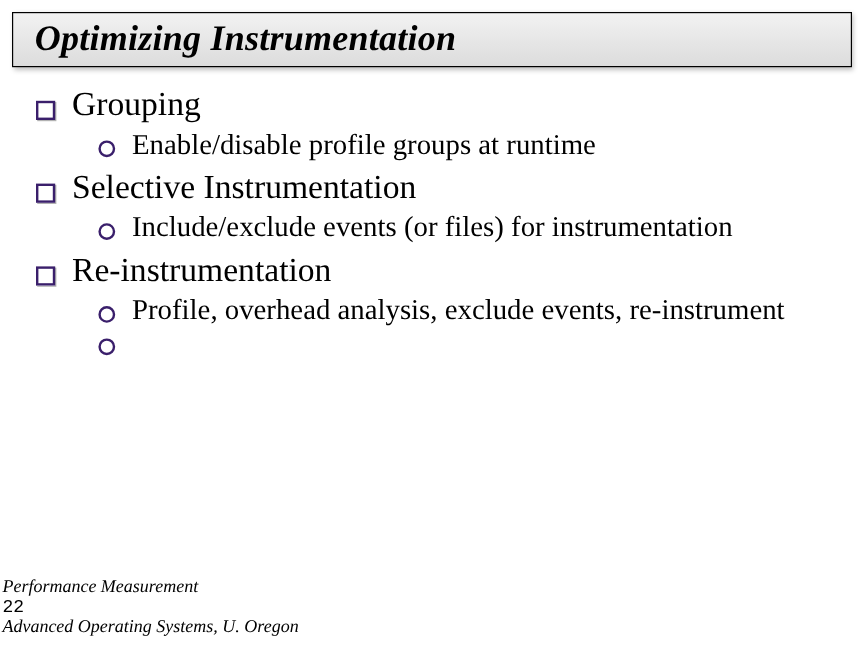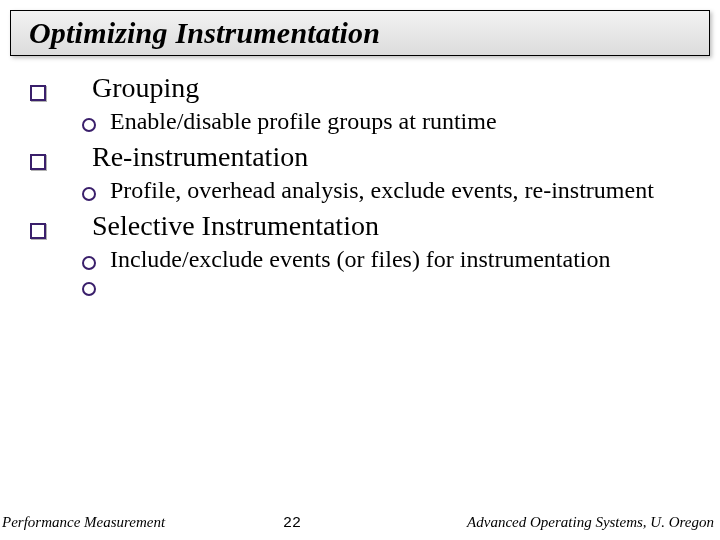--- a/index.html
+++ b/index.html
@@ -31,21 +31,20 @@
   }
   .content {
     position: absolute;
     top: 72px; left: 30px; right: 20px;
   }
   .item { margin-bottom: 6px; }
   .l1 {
     display: flex; align-items: baseline;
     font-size: 28px;
     margin-bottom: 4px;
-    gap: 32px;
   }
   .l1 .bullet {
     width: 16px; height: 16px;
     border: 2.5px solid #3a1f6b;
     margin-right: 14px;
     flex: 0 0 auto;
     position: relative;
     top: 4px;
     box-shadow: 1px 1px 0 rgba(0,0,0,.3);
   }
@@ -66,24 +65,25 @@
   }
   .footer {
     position: absolute;
     bottom: 8px; left: 0; right: 0;
     display: flex;
     justify-content: space-between;
     align-items: baseline;
     padding: 0 6px 0 2px;
     font-style: italic;
     font-size: 15px;
+    flex-direction: column;
   }
   .footer .left { font-style: italic; }
   .footer .center { font-style: normal; font-size: 15px; font-family: Liberation Mono, monospace; }
-  .footer .right { font-style: italic; margin-left: 48px; }
+  .footer .right { font-style: italic; }
 </style>
 </head>
 <body>
 
 <div class="slide">
 
   <div class="logo">
     <span>T</span>
   </div>
 
@@ -100,36 +100,36 @@
       </div>
       <div class="l2">
         <span class="bullet2"></span>
         <span>Enable/disable profile groups at runtime</span>
       </div>
     </div>
 
     <div class="item">
       <div class="l1">
         <span class="bullet"></span>
-        <span>Re-instrumentation</span>
+        <span>Selective Instrumentation</span>
       </div>
       <div class="l2">
         <span class="bullet2"></span>
-        <span>Profile, overhead analysis, exclude events, re-instrument</span>
+        <span>Include/exclude events (or files) for instrumentation</span>
       </div>
     </div>
 
     <div class="item">
       <div class="l1">
         <span class="bullet"></span>
-        <span>Selective Instrumentation</span>
+        <span>Re-instrumentation</span>
       </div>
       <div class="l2">
         <span class="bullet2"></span>
-        <span>Include/exclude events (or files) for instrumentation</span>
+        <span>Profile, overhead analysis, exclude events, re-instrument</span>
       </div>
     </div>
 
     <div class="item">
       <div class="l2">
         <span class="bullet2"></span>
       </div>
     </div>
 
   </div>

